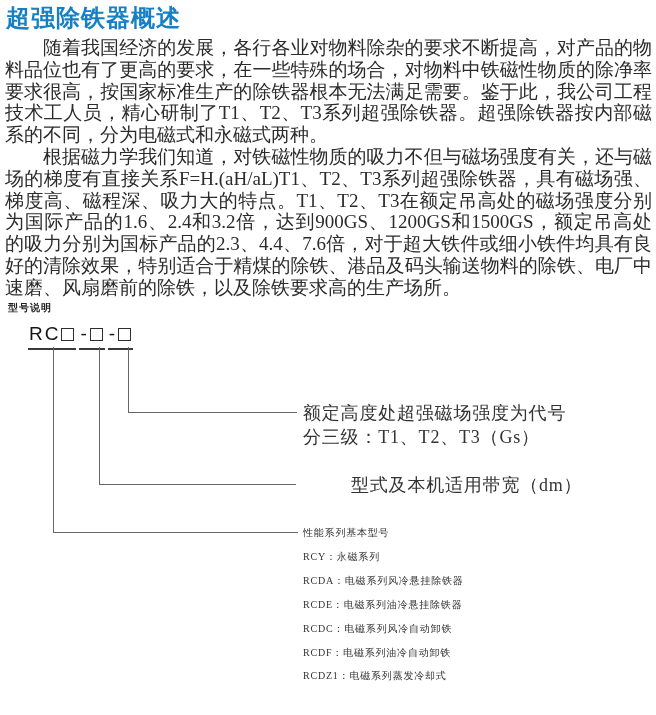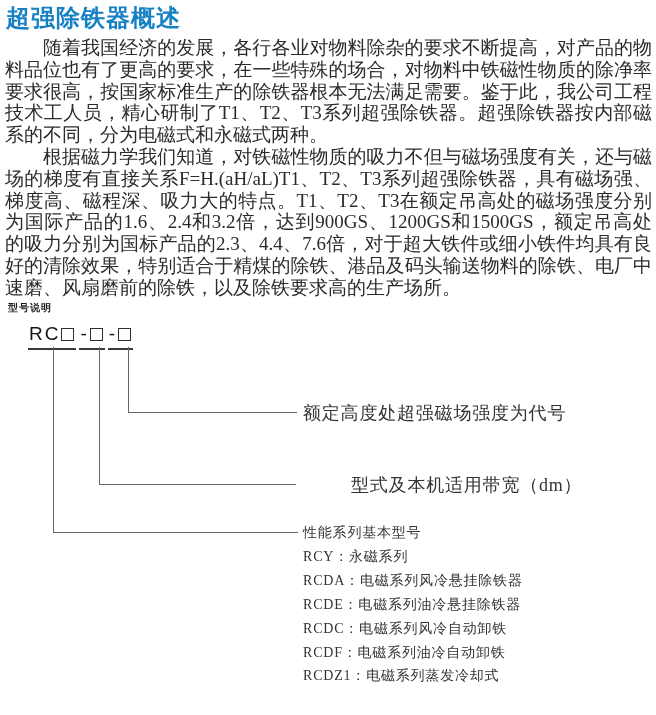--- a/index.html
+++ b/index.html
@@ -46,21 +46,21 @@
   }
   #elbow-strength  { left:128px; top:347px; width:169px; height:66px; }
   #elbow-bandwidth { left:99px;  top:347px; width:197px; height:138px; }
   #elbow-series    { left:53px;  top:347px; width:245px; height:186px; }
   .callout {
     position:absolute; left:303px; color:var(--label,#333);
     font-size:18px; letter-spacing:0.8px; white-space:nowrap;
   }
   #callout-strength  { top:401px; line-height:24px; }
   #callout-bandwidth { top:473px; line-height:24px;margin-left:48px; }
-  #callout-series    { top:521px; line-height:23.9px; font-size:14px; }
+  #callout-series    { top:521px; line-height:23.9px; font-size:10px; }
 </style>
 </head>
 <body>
 
 <div id="page">
 
   <h1 class="title">超强除铁器概述</h1>
 
   <div class="bodytext">
     <p>随着我国经济的发展，各行各业对物料除杂的要求不断提高，对产品的物料品位也有了更高的要求，在一些特殊的场合，对物料中铁磁性物质的除净率要求很高，按国家标准生产的除铁器根本无法满足需要。鉴于此，我公司工程技术工人员，精心研制了T1、T2、T3系列超强除铁器。超强除铁器按内部磁系的不同，分为电磁式和永磁式两种。</p>
@@ -72,20 +72,21 @@
   <div class="model-code">
     <span class="code-seg"><span>RC</span><span class="code-box"></span></span><span class="code-seg"><span>-</span><span class="code-box"></span></span><span class="code-seg"><span>-</span><span class="code-box"></span></span>
   </div>
 
   <div class="elbow" id="elbow-strength"></div>
   <div class="elbow" id="elbow-bandwidth"></div>
   <div class="elbow" id="elbow-series"></div>
 
   <div class="callout" id="callout-strength">
     <div>额定高度处超强磁场强度为代号</div>
+    <div>分三级：T1、T2、T3（Gs）</div>
   </div>
 
   <div class="callout" id="callout-bandwidth">
     <div>型式及本机适用带宽（dm）</div>
   </div>
 
   <div class="callout" id="callout-series">
     <div>性能系列基本型号</div>
     <div>
         <div>RCY：永磁系列</div>

